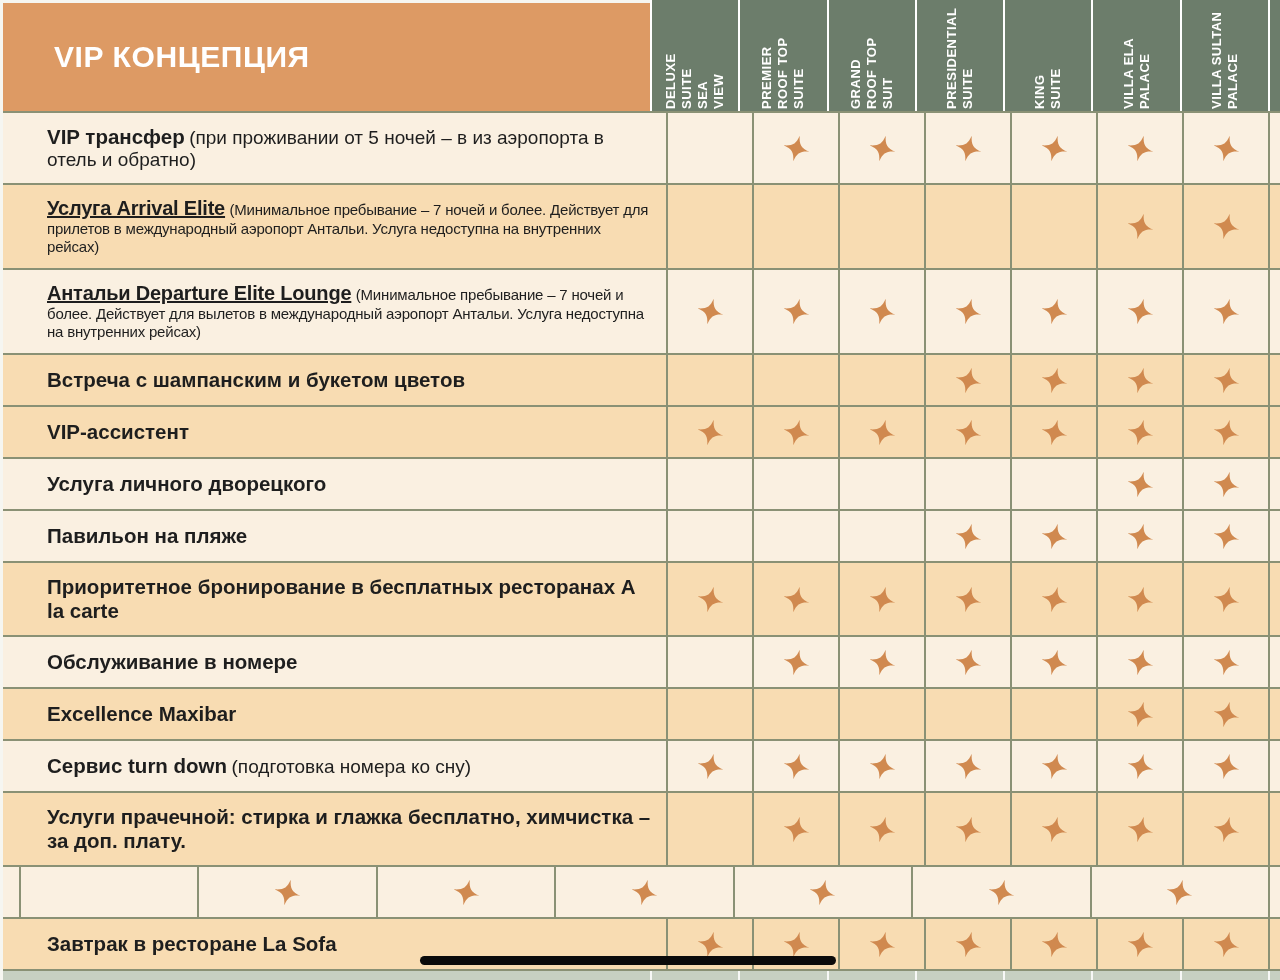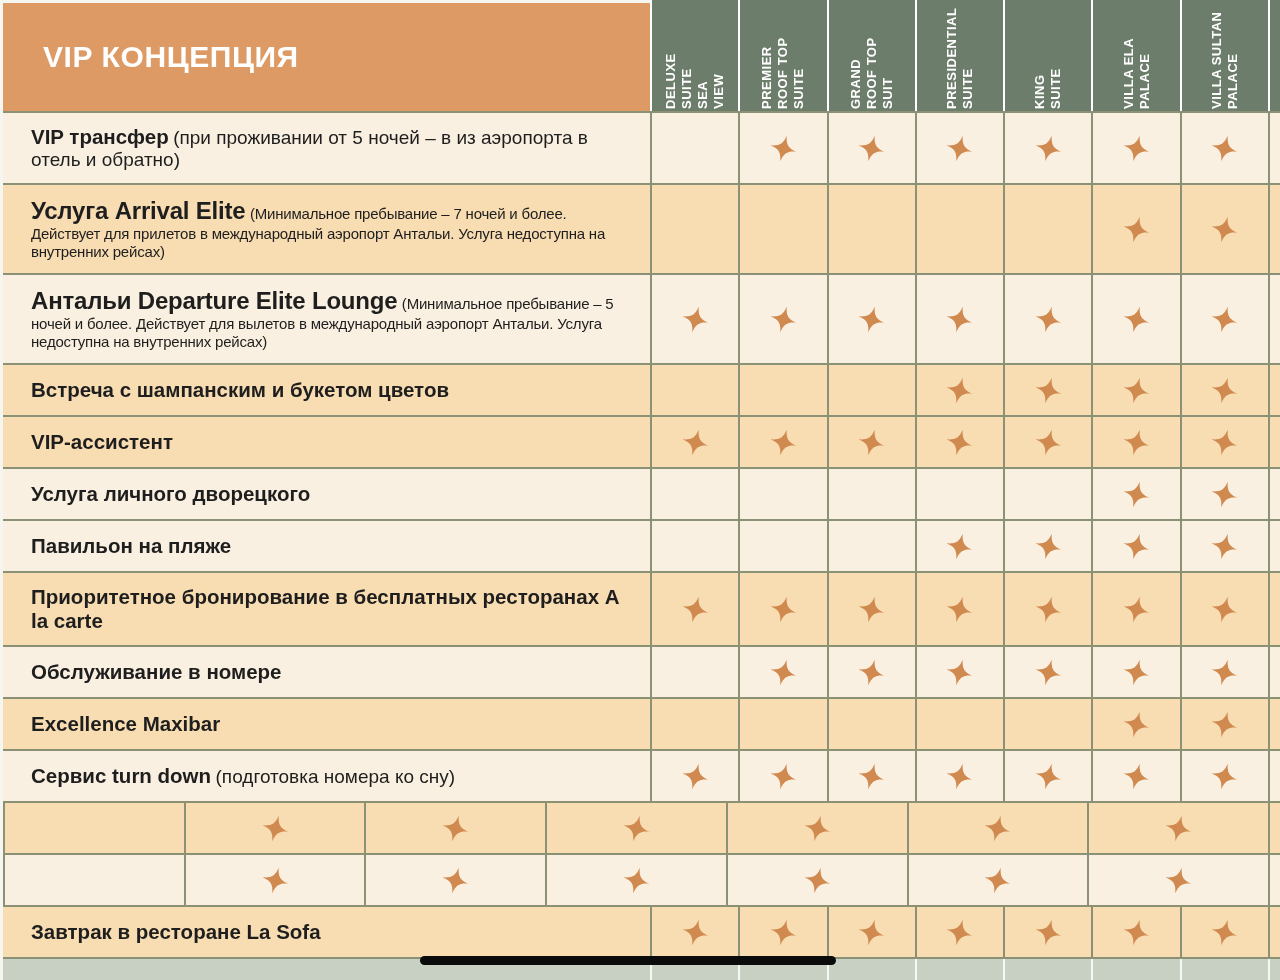--- a/index.html
+++ b/index.html
@@ -9,36 +9,36 @@
   }
   *{margin:0;padding:0;box-sizing:border-box;}
   html,body{width:1280px;height:980px;overflow:hidden;background:var(--page);
     font-family:"Liberation Sans",sans-serif;}
   .page{position:relative;width:1280px;height:980px;overflow:hidden;background:var(--page);}
   .table{position:absolute;left:3px;top:0;width:1277px;height:980px;
     display:flex;flex-direction:column;}
   
   .header-row{display:flex;height:111px;flex:0 0 auto;}
   .title-cell{width:647px;margin-top:3px;background:var(--orange);
-    display:flex;align-items:center;padding-left:40px;}
+    display:flex;align-items:center;padding-left:51px;}
   .title{color:#fff;font-size:30px;font-weight:700;letter-spacing:.6px;}
   .hcell{flex:1;background:var(--green);border-left:2px solid #fff;position:relative;overflow:hidden;}
   .hsliver{width:12px;background:var(--green);border-left:2px solid #fff;}
   .hlabel{position:absolute;left:50%;top:50%;width:106px;
     transform:translate(-50%,-50%) rotate(-90deg);
     color:#fff;font-size:13px;font-weight:700;line-height:1.22;
     letter-spacing:.5px;white-space:pre-line;text-align:left;}
   
-  .row{display:flex;border-top:2px solid var(--grid);min-height:52px;flex:0 0 auto;}
+  .row{display:flex;border-top:2px solid var(--grid);min-height:52px;flex:0 0 auto;padding-left:16px;}
   .row.light{background:var(--light);}
   .row.peach{background:var(--peach);}
   .label-cell{width:647px;display:flex;align-items:center;padding:12px 14px 12px 28px;}
   .lbl{font-weight:700;font-size:20.5px;color:var(--ink);}
   .note{font-weight:400;font-size:19px;color:var(--ink);}
-  .row.condensed .lbl{font-size:24px;letter-spacing:-.2px;}
+  .row.condensed .lbl{font-size:20px;letter-spacing:-.2px;text-decoration:underline;}
   .row.condensed .note{font-size:15px;letter-spacing:-.2px;}
   .scell{flex:1;border-left:2px solid var(--grid);display:flex;align-items:center;justify-content:center;}
   .sliver{width:12px;border-left:2px solid var(--grid);}
   .star{width:27px;height:31px;fill:var(--star);transform:rotate(14deg);}
   
   .bottom-strip{flex:1 1 auto;min-height:8px;background:var(--strip);
     border-top:2px solid var(--grid);display:flex;}
   .bottom-strip .sp{width:647px;}
   .bottom-strip .sc{flex:1;border-left:2px solid rgba(255,255,255,.85);}
   .bottom-strip .sl{width:12px;border-left:2px solid rgba(255,255,255,.85);}
@@ -155,21 +155,21 @@
           <div class="scell">
   <svg class="star" viewBox="0 0 100 100" aria-hidden="true">
     <path d="M50 1 C56 34 66 44 99 50 C66 56 56 66 50 99 C44 66 34 56 1 50 C34 44 44 34 50 1 Z"></path>
   </svg>
 </div>
           <div class="sliver"></div>
         </div>
 
   <div class="row light condensed">
     <div class="label-cell">
-      <div class="label-text"><span class="lbl">Антальи Departure Elite Lounge</span> <span class="note">(Минимальное пребывание – 5 ночей и более. Действует для вылетов в международный аэропорт Антальи. Услуга недоступна на внутренних рейсах)</span></div>
+      <div class="label-text"><span class="lbl">Антальи Departure Elite Lounge</span> <span class="note">(Минимальное пребывание – 7 ночей и более. Действует для вылетов в международный аэропорт Антальи. Услуга недоступна на внутренних рейсах)</span></div>
     </div>
   <div class="scell">
   <svg class="star" viewBox="0 0 100 100" aria-hidden="true">
     <path d="M50 1 C56 34 66 44 99 50 C66 56 56 66 50 99 C44 66 34 56 1 50 C34 44 44 34 50 1 Z"></path>
   </svg>
 </div>
           <div class="scell">
   <svg class="star" viewBox="0 0 100 100" aria-hidden="true">
     <path d="M50 1 C56 34 66 44 99 50 C66 56 56 66 50 99 C44 66 34 56 1 50 C34 44 44 34 50 1 Z"></path>
   </svg>
@@ -464,20 +464,23 @@
 </div>
           <div class="scell">
   <svg class="star" viewBox="0 0 100 100" aria-hidden="true">
     <path d="M50 1 C56 34 66 44 99 50 C66 56 56 66 50 99 C44 66 34 56 1 50 C34 44 44 34 50 1 Z"></path>
   </svg>
 </div>
           <div class="sliver"></div>
         </div>
 
   <div class="row peach">
+    <div class="label-cell">
+      <div class="label-text"><span class="lbl">Услуги прачечной: стирка и глажка бесплатно, химчистка – за доп. плату.</span> <span class="note"></span></div>
+    </div>
   <div class="scell"></div>
           <div class="scell">
   <svg class="star" viewBox="0 0 100 100" aria-hidden="true">
     <path d="M50 1 C56 34 66 44 99 50 C66 56 56 66 50 99 C44 66 34 56 1 50 C34 44 44 34 50 1 Z"></path>
   </svg>
 </div>
           <div class="scell">
   <svg class="star" viewBox="0 0 100 100" aria-hidden="true">
     <path d="M50 1 C56 34 66 44 99 50 C66 56 56 66 50 99 C44 66 34 56 1 50 C34 44 44 34 50 1 Z"></path>
   </svg>

